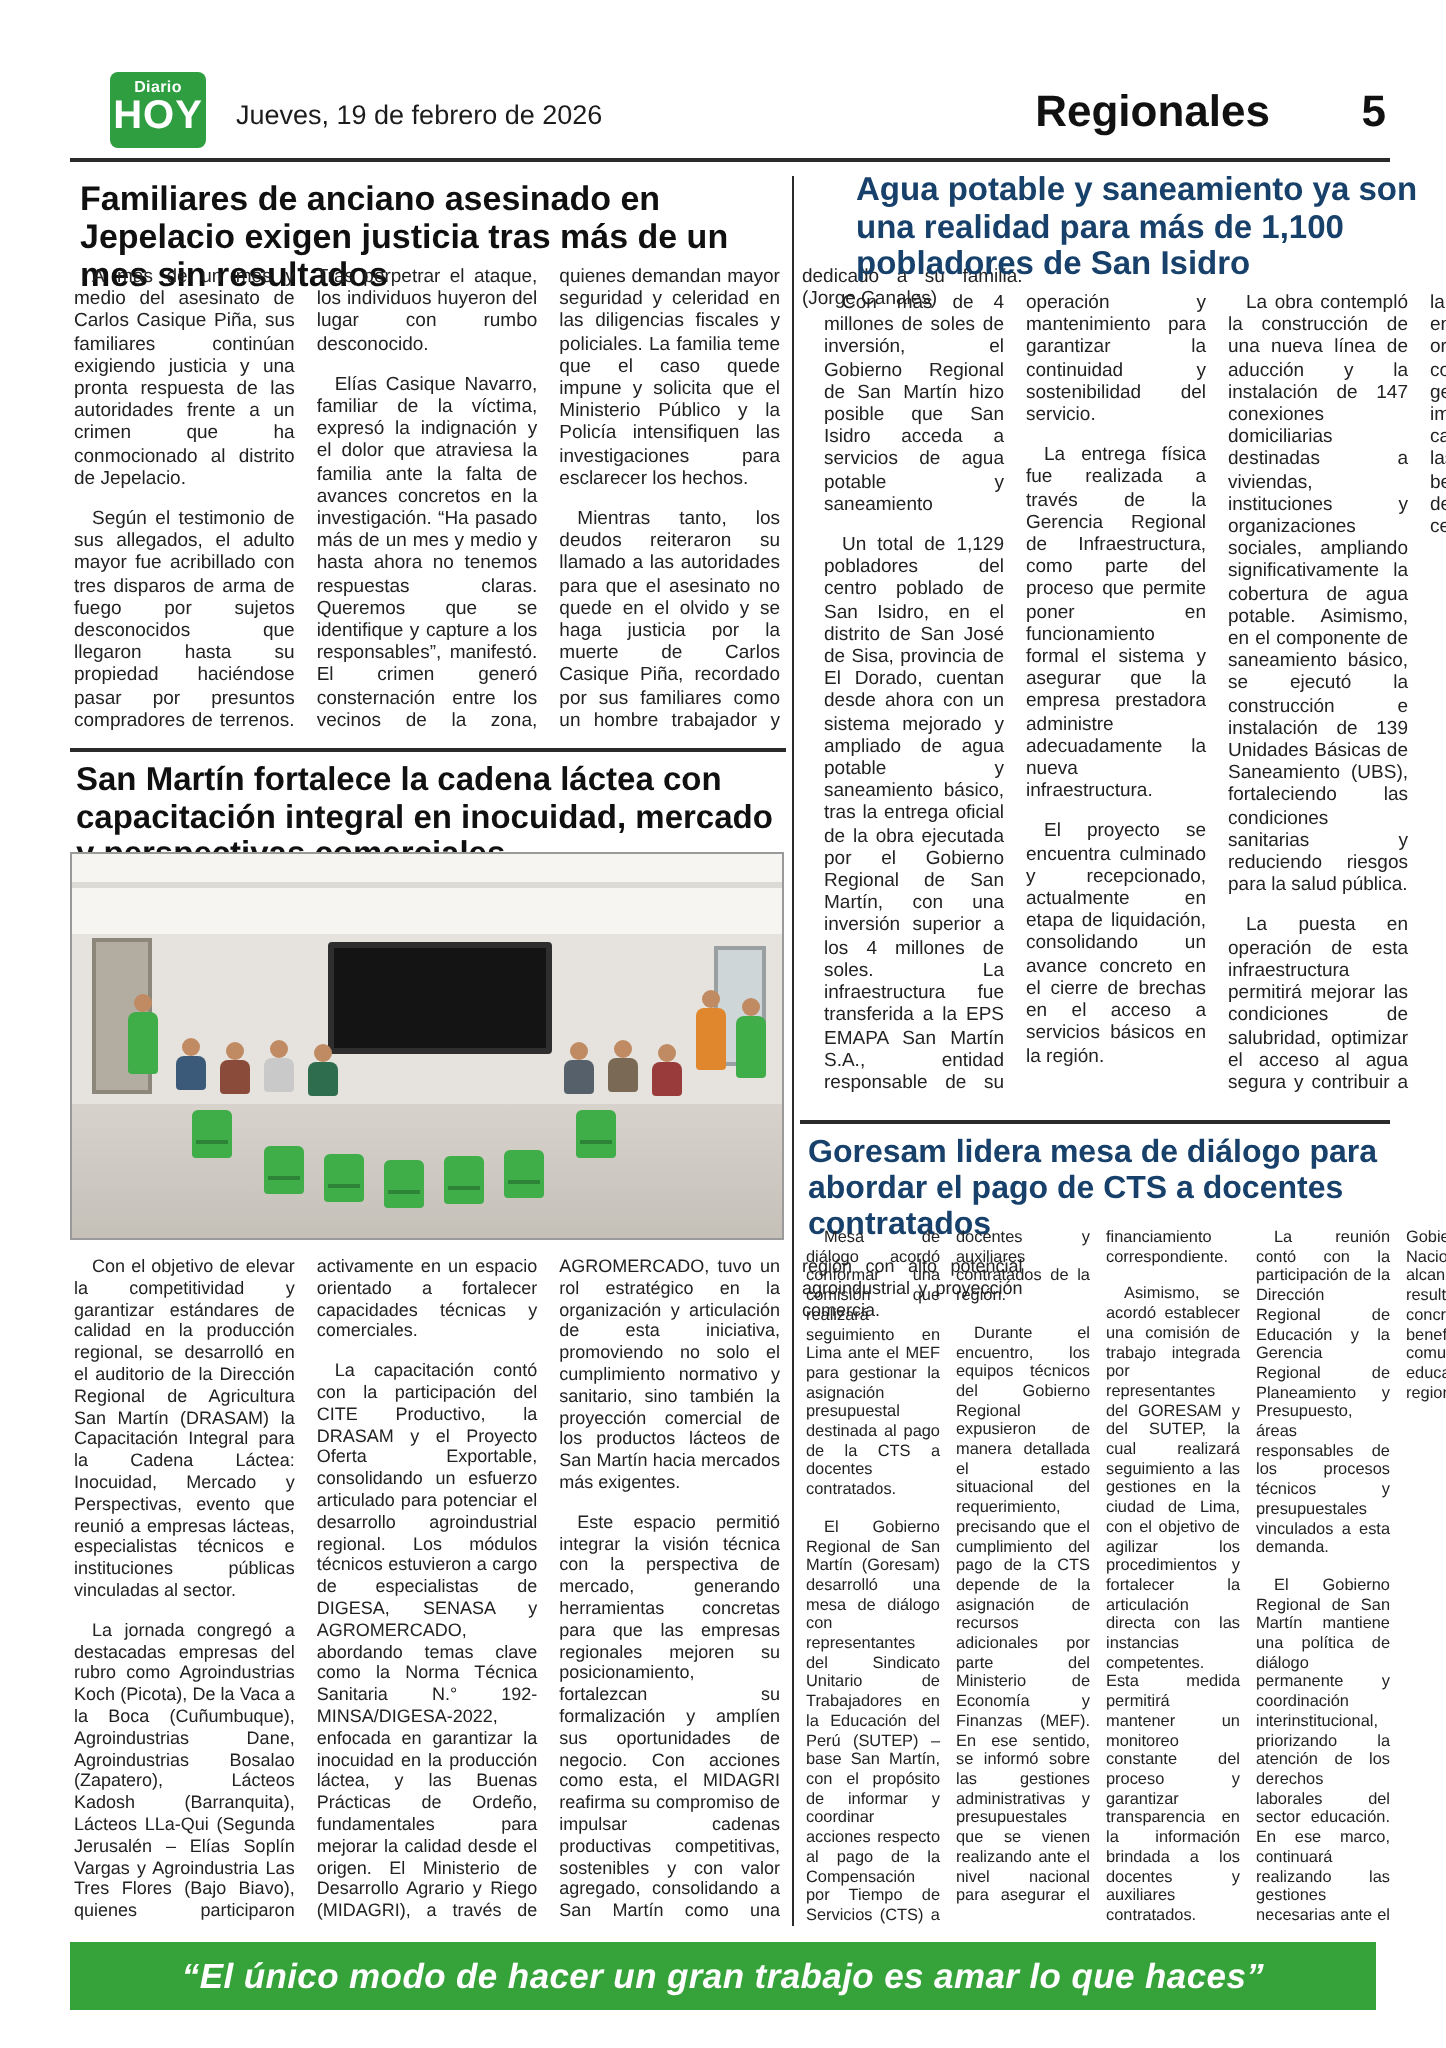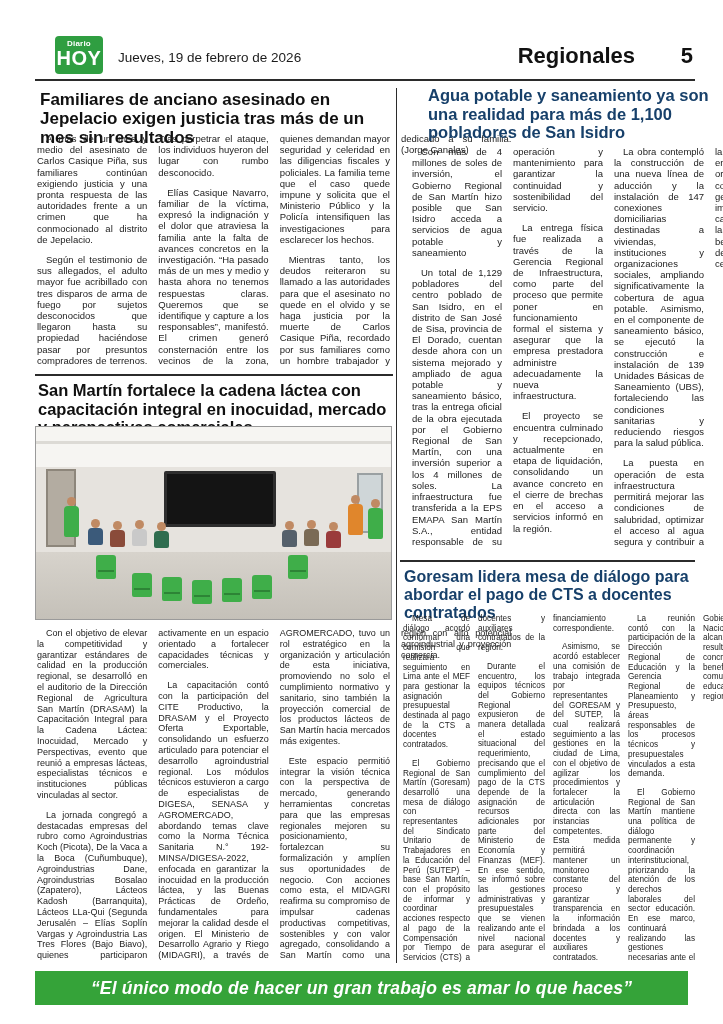--- a/index.html
+++ b/index.html
@@ -81,21 +81,21 @@
       <p>Elías Casique Navarro, familiar de la víctima, expresó la indignación y el dolor que atraviesa la familia ante la falta de avances concretos en la investigación. “Ha pasado más de un mes y medio y hasta ahora no tenemos respuestas claras. Queremos que se identifique y capture a los responsables”, manifestó. El crimen generó consternación entre los vecinos de la zona, quienes demandan mayor seguridad y celeridad en las diligencias fiscales y policiales. La familia teme que el caso quede impune y solicita que el Ministerio Público y la Policía intensifiquen las investigaciones para esclarecer los hechos.</p>
       <p>Mientras tanto, los deudos reiteraron su llamado a las autoridades para que el asesinato no quede en el olvido y se haga justicia por la muerte de Carlos Casique Piña, recordado por sus familiares como un hombre trabajador y dedicado a su familia.(Jorge Canales)</p>
     </div>
   <div class="rule" style="left:35px; top:374px; width:358px; height:2px;"></div>
 
   <div class="headline blue" style="left:428px; top:86px; width:289px; font-size:16.5px;">Agua potable y saneamiento ya son una realidad para más de 1,100 pobladores de San Isidro</div>
   <div id="a2-body" class="abody cols3" style="left:412px; top:146px; width:292px; height:412px;">
       <p>Con más de 4 millones de soles de inversión, el Gobierno Regional de San Martín hizo posible que San Isidro acceda a servicios de agua potable y saneamiento</p>
       <p>Un total de 1,129 pobladores del centro poblado de San Isidro, en el distrito de San José de Sisa, provincia de El Dorado, cuentan desde ahora con un sistema mejorado y ampliado de agua potable y saneamiento básico, tras la entrega oficial de la obra ejecutada por el Gobierno Regional de San Martín, con una inversión superior a los 4 millones de soles. La infraestructura fue transferida a la EPS EMAPA San Martín S.A., entidad responsable de su operación y mantenimiento para garantizar la continuidad y sostenibilidad del servicio.</p>
       <p>La entrega física fue realizada a través de la Gerencia Regional de Infraestructura, como parte del proceso que permite poner en funcionamiento formal el sistema y asegurar que la empresa prestadora administre adecuadamente la nueva infraestructura.</p>
-      <p>El proyecto se encuentra culminado y recepcionado, actualmente en etapa de liquidación, consolidando un avance concreto en el cierre de brechas en el acceso a servicios informó en la región.</p>
+      <p>El proyecto se encuentra culminado y recepcionado, actualmente en etapa de liquidación, consolidando un avance concreto en el cierre de brechas en el acceso a servicios básicos en la región.</p>
       <p>La obra contempló la construcción de una nueva línea de aducción y la instalación de 147 conexiones domiciliarias destinadas a viviendas, instituciones y organizaciones sociales, ampliando significativamente la cobertura de agua potable. Asimismo, en el componente de saneamiento básico, se ejecutó la construcción e instalación de 139 Unidades Básicas de Saneamiento (UBS), fortaleciendo las condiciones sanitarias y reduciendo riesgos para la salud pública.</p>
       <p>La puesta en operación de esta infraestructura permitirá mejorar las condiciones de salubridad, optimizar el acceso al agua segura y contribuir a la prevención de enfermedades de origen hídrico en la comunidad, generando un impacto directo en la calidad de vida de las familias beneficiarias y en el desarrollo local del centro poblado.</p>
     </div>
   <div class="rule" style="left:400px; top:560px; width:295px; height:2px;"></div>
 
   <div class="headline" style="left:38px; top:381px; width:352px; font-size:16.5px;">San Martín fortalece la cadena láctea con capacitación integral en inocuidad, mercado y perspectivas comerciales</div>
 
   <div class="photo">
     <div class="ph-ceiling"></div>
     <div class="ph-beam"></div>

